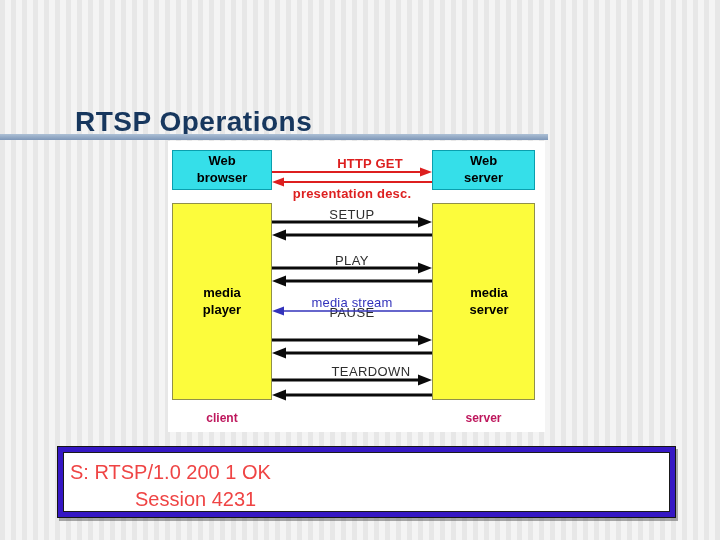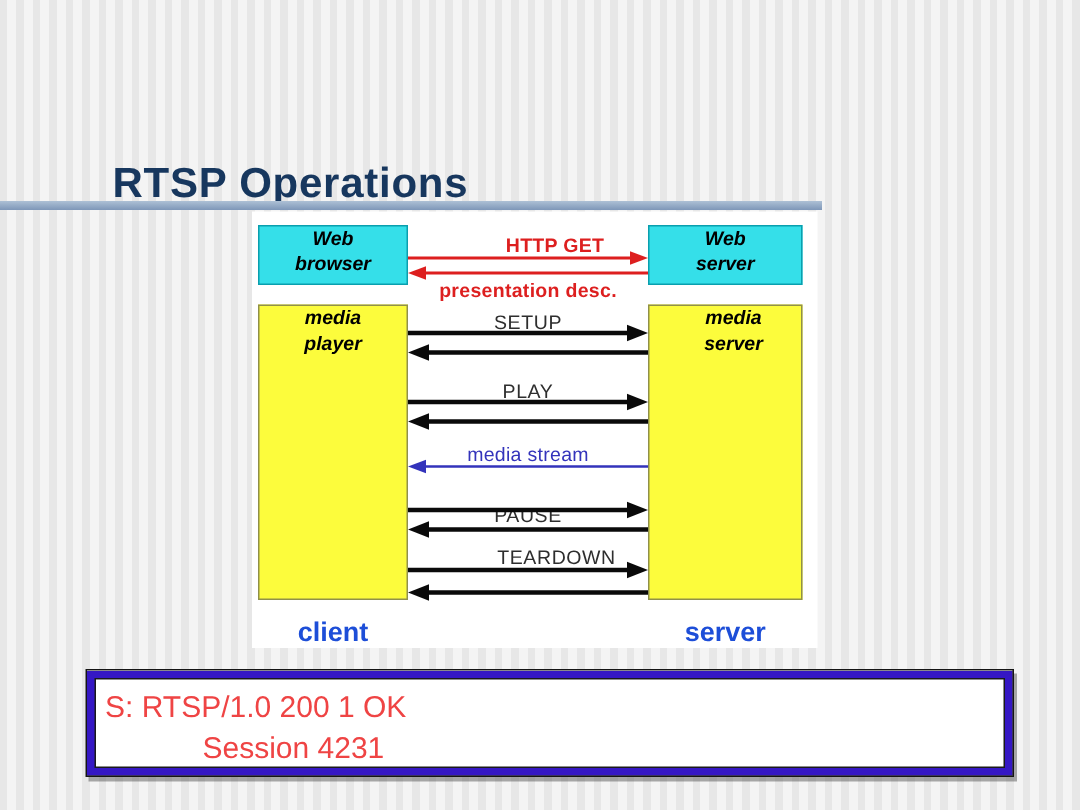--- a/index.html
+++ b/index.html
@@ -35,64 +35,63 @@
   .diagram {
     position: absolute;
     left: 168px; top: 141px;
     width: 377px; height: 291px;
     background: #ffffff;
   }
   .node {
     position: absolute;
     box-sizing: border-box;
     display: flex;
-    align-items: flex-start;
+    align-items: center;
     justify-content: center;
     text-align: center;
     font-weight: bold;
     font-size: 13px;
     line-height: 1.3;
     color: #000;
-    font-style: italic;
   }
   .node span { display: inline-block; width: 66px; }
   .cyan  { background: #35dfe9; border: 1px solid #0a9fae; }
   .yellow{ background: #fcfc3c; border: 1px solid #90904a; }
   .box-web-browser  { left: 4px;   top: 9px;  width: 100px; height: 40px; }
   .box-web-server   { left: 264px; top: 9px;  width: 103px; height: 40px; }
   .box-media-player { left: 4px;   top: 62px; width: 100px; height: 197px; }
   .box-media-server { left: 264px; top: 62px; width: 103px; height: 197px; padding-left: 11px; }
   .endpoint-label {
     position: absolute;
     top: 270px;
     font-weight: bold;
-    font-size: 18px;
+    font-size: 12px;
     text-align: center;
-    color: #1d4ed8;
+    color: #be185d;
   }
   .endpoint-client { left: 4px;   width: 100px; }
   .endpoint-server { left: 264px; width: 103px; }
   
   .msg {
     position: absolute;
     left: 104px; width: 160px;
     text-align: center;
     font-size: 13px;
     letter-spacing: 0.4px;
     color: #2e2e2e;
     white-space: nowrap;
   }
   .msg.red  { color: #dd1f1f; font-weight: bold; letter-spacing: 0.2px; }
   .msg.blue { color: #3333bb; letter-spacing: 0.2px; }
   .msg-http-get          { top: 15px; padding-left: 18px; }
   .msg-presentation-desc { top: 45px; }
   .msg-setup             { top: 66px; }
   .msg-play              { top: 112px; }
   .msg-media-stream      { top: 154px; }
-  .msg-pause             { top: 195px; }
+  .msg-pause             { top: 164px; }
   .msg-teardown          { top: 223px; margin-left: 19px; }
   .arrows {
     position: absolute;
     left: 104px; top: 0;
     width: 160px; height: 291px;
   }
   
   .code-box {
     position: absolute;
     left: 57px; top: 446px;

